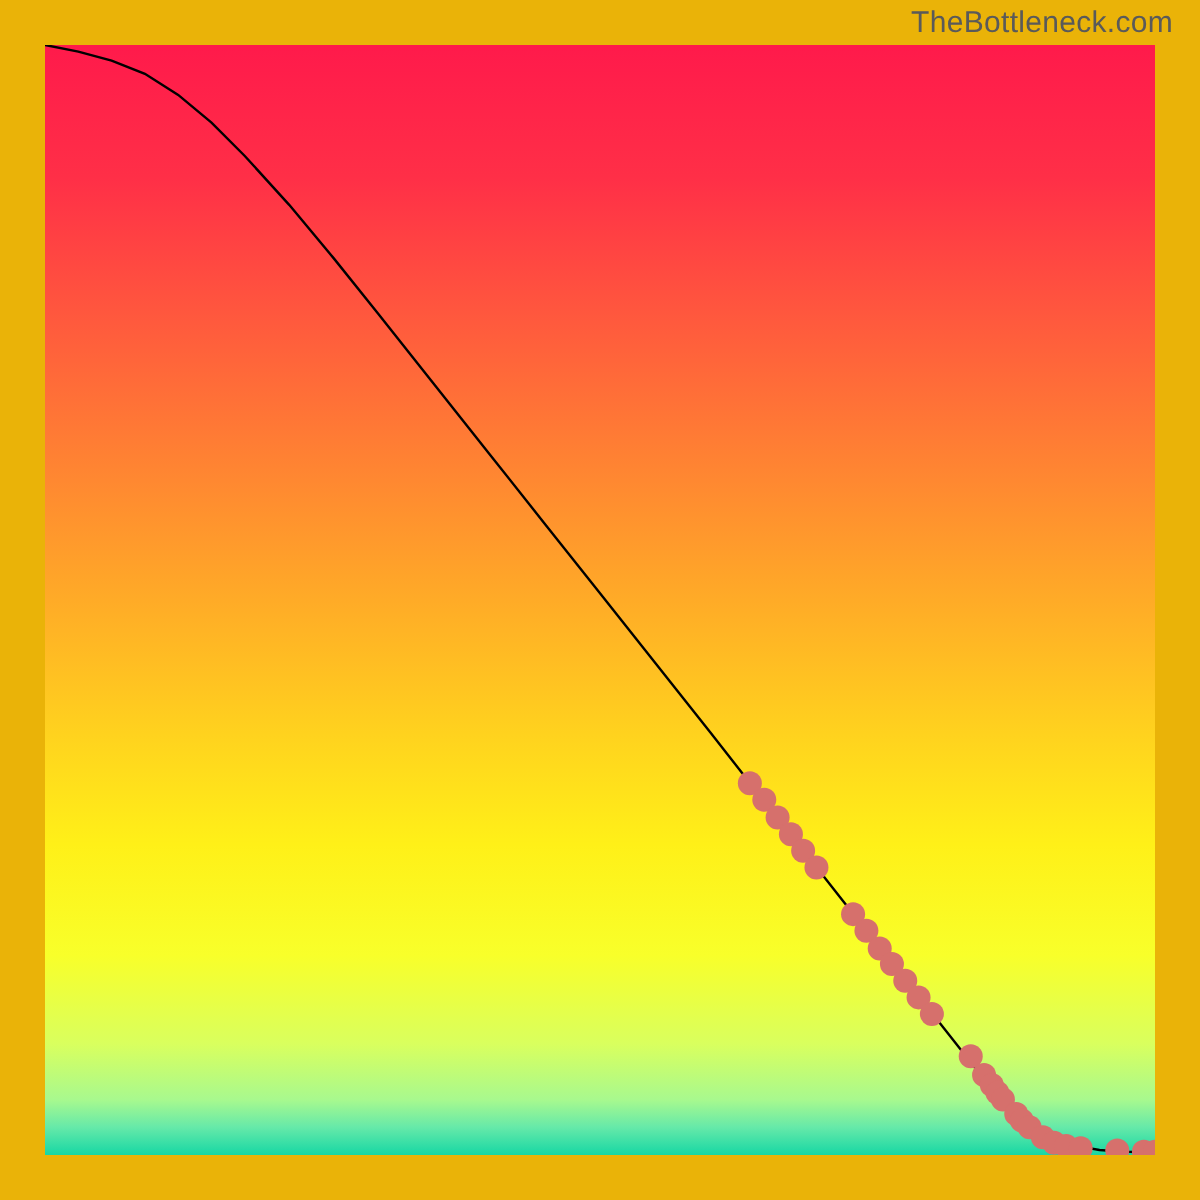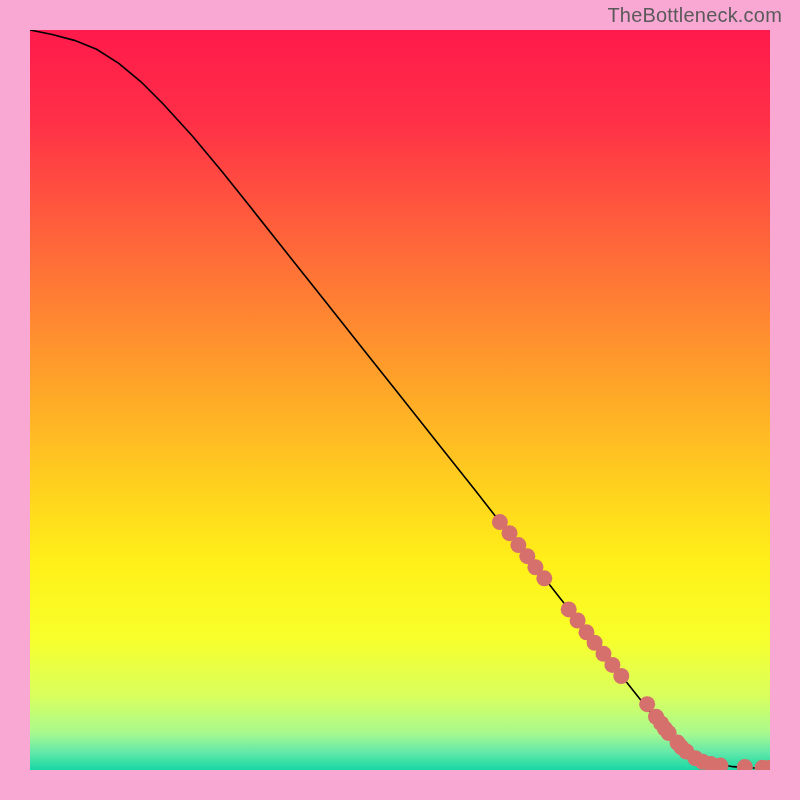--- a/index.html
+++ b/index.html
@@ -8,21 +8,21 @@
     width: 800px;
     height: 800px;
     background: #000;
     font-family: Arial, Helvetica, sans-serif;
     overflow: hidden;
   }
   .stage {
     position: relative;
     width: 800px;
     height: 800px;
-    background: #f9a8d4;
+    background: #eab308;
   }
   .watermark {
     position: absolute;
     top: 4px;
     right: 18px;
     color: #5a5a5a;
     font-size: 20px;
     font-weight: 400;
     letter-spacing: 0.2px;
     z-index: 50;

